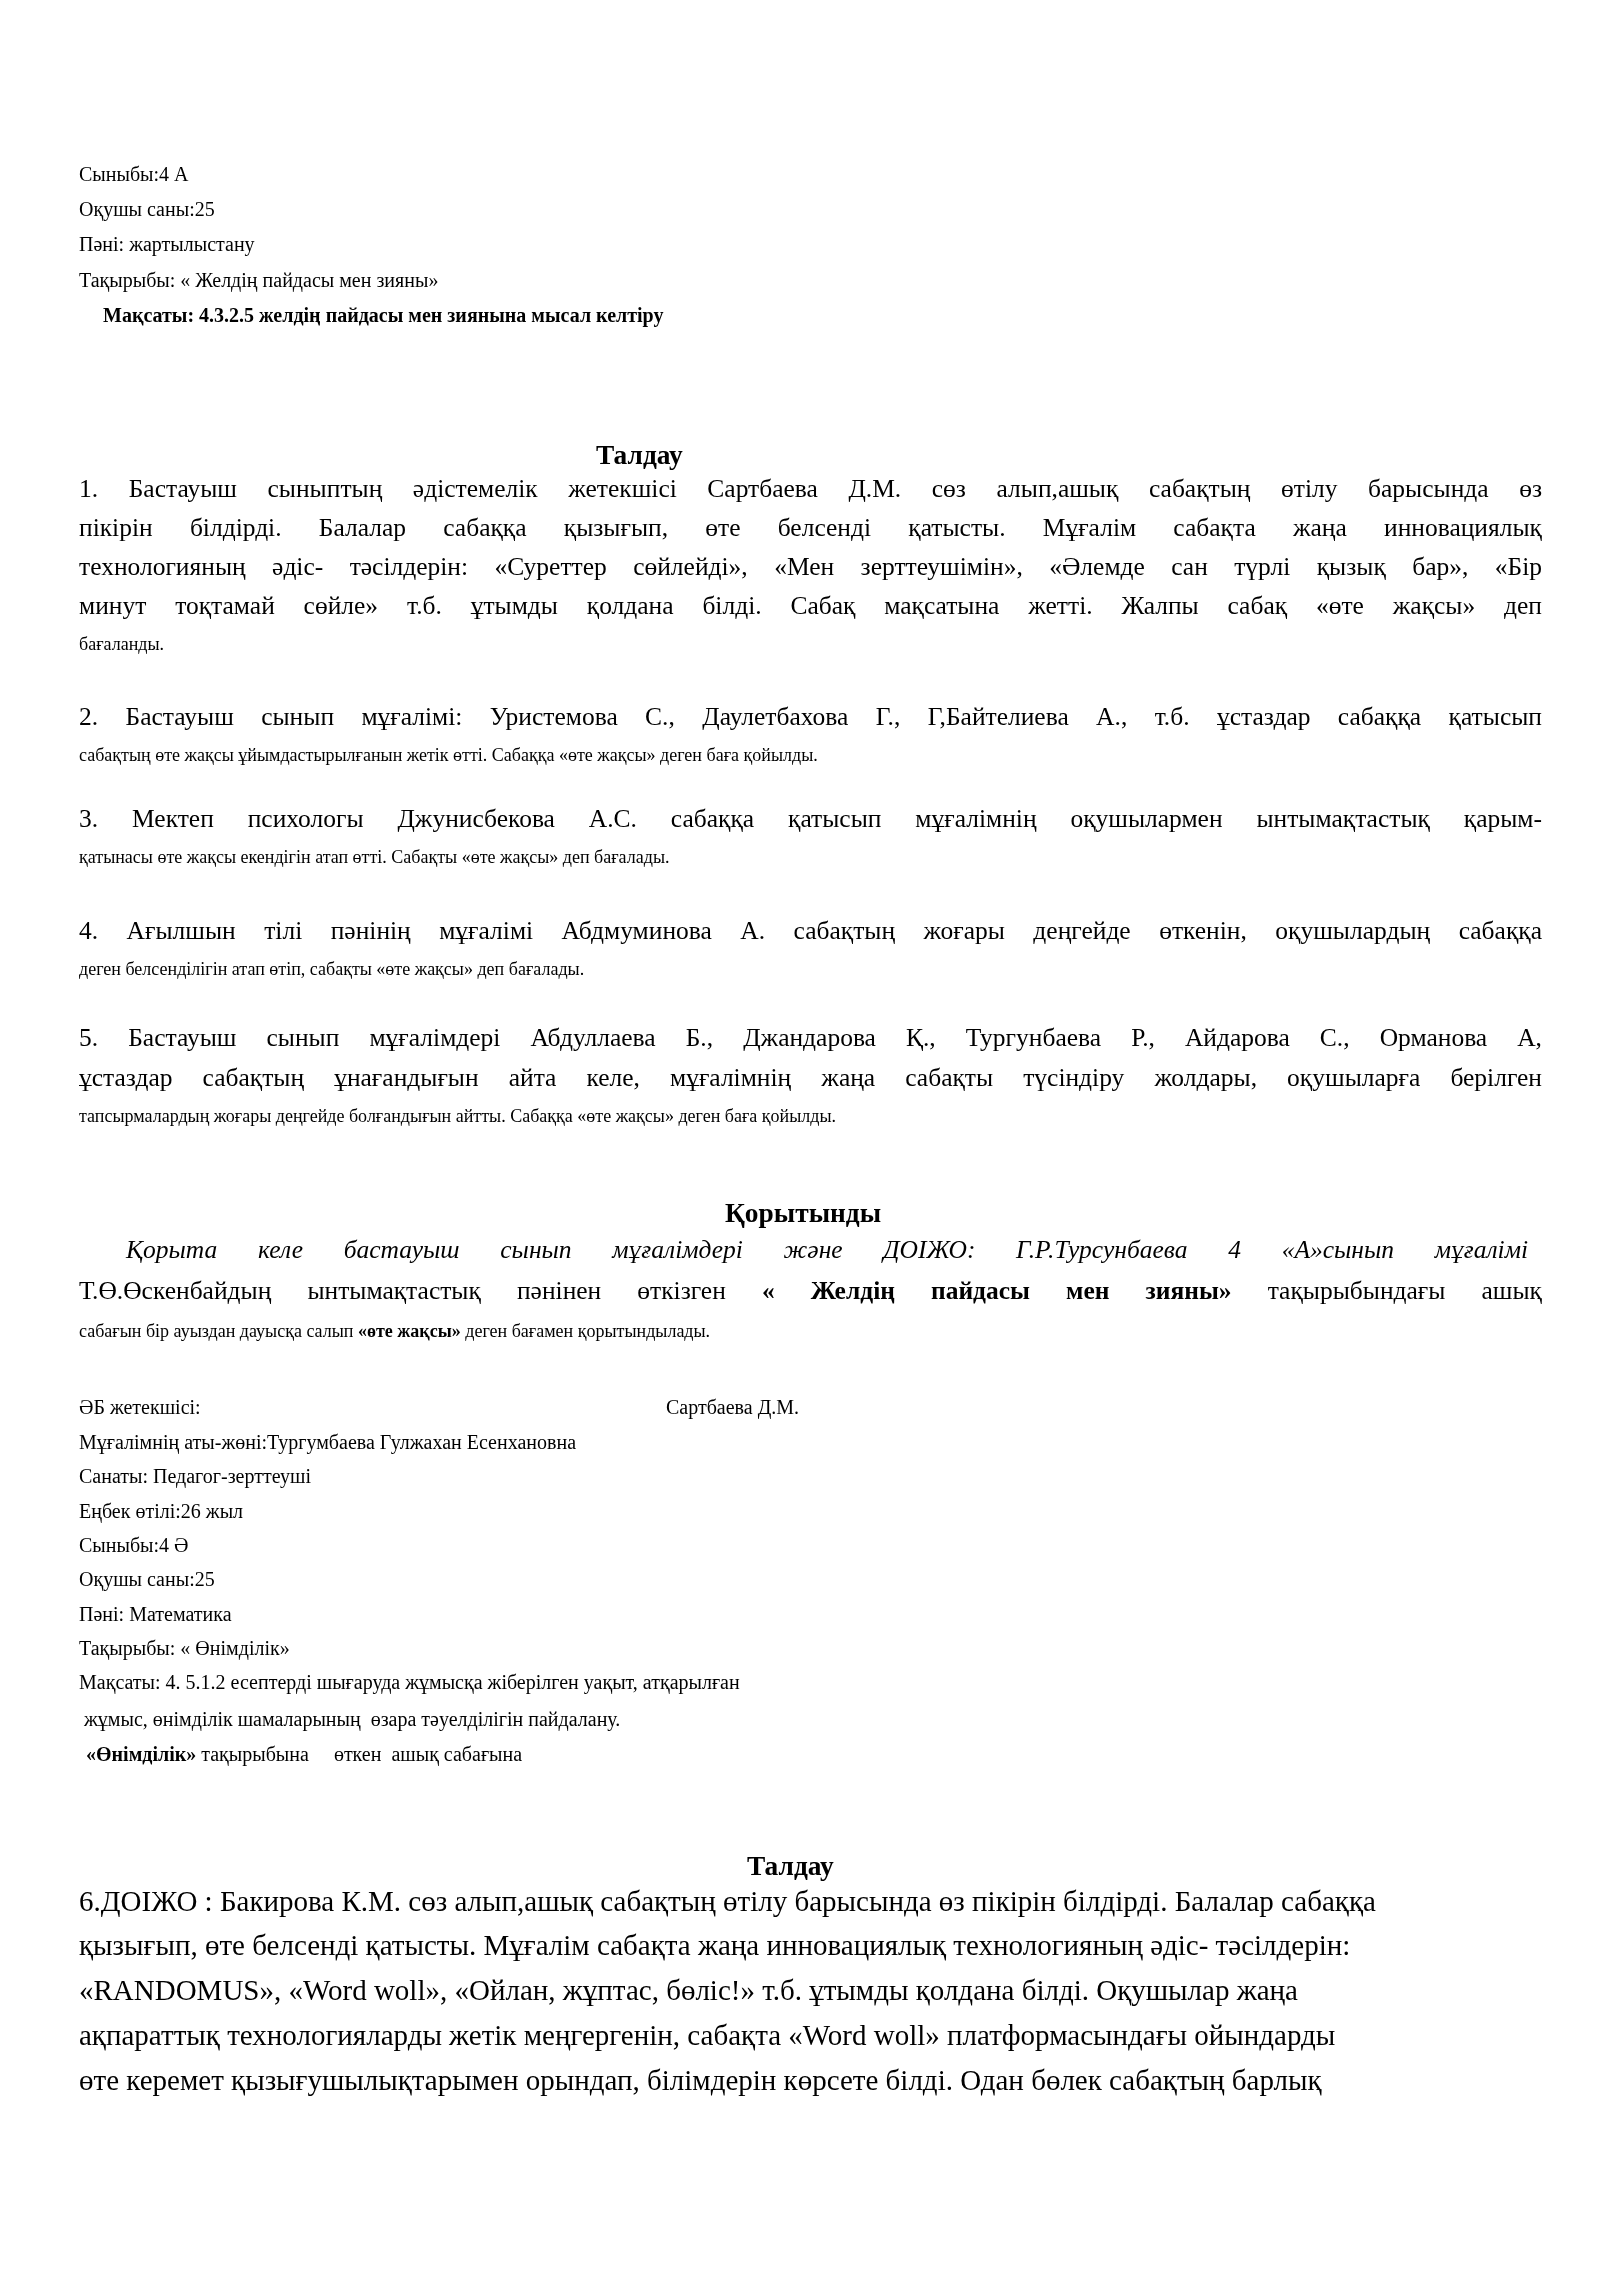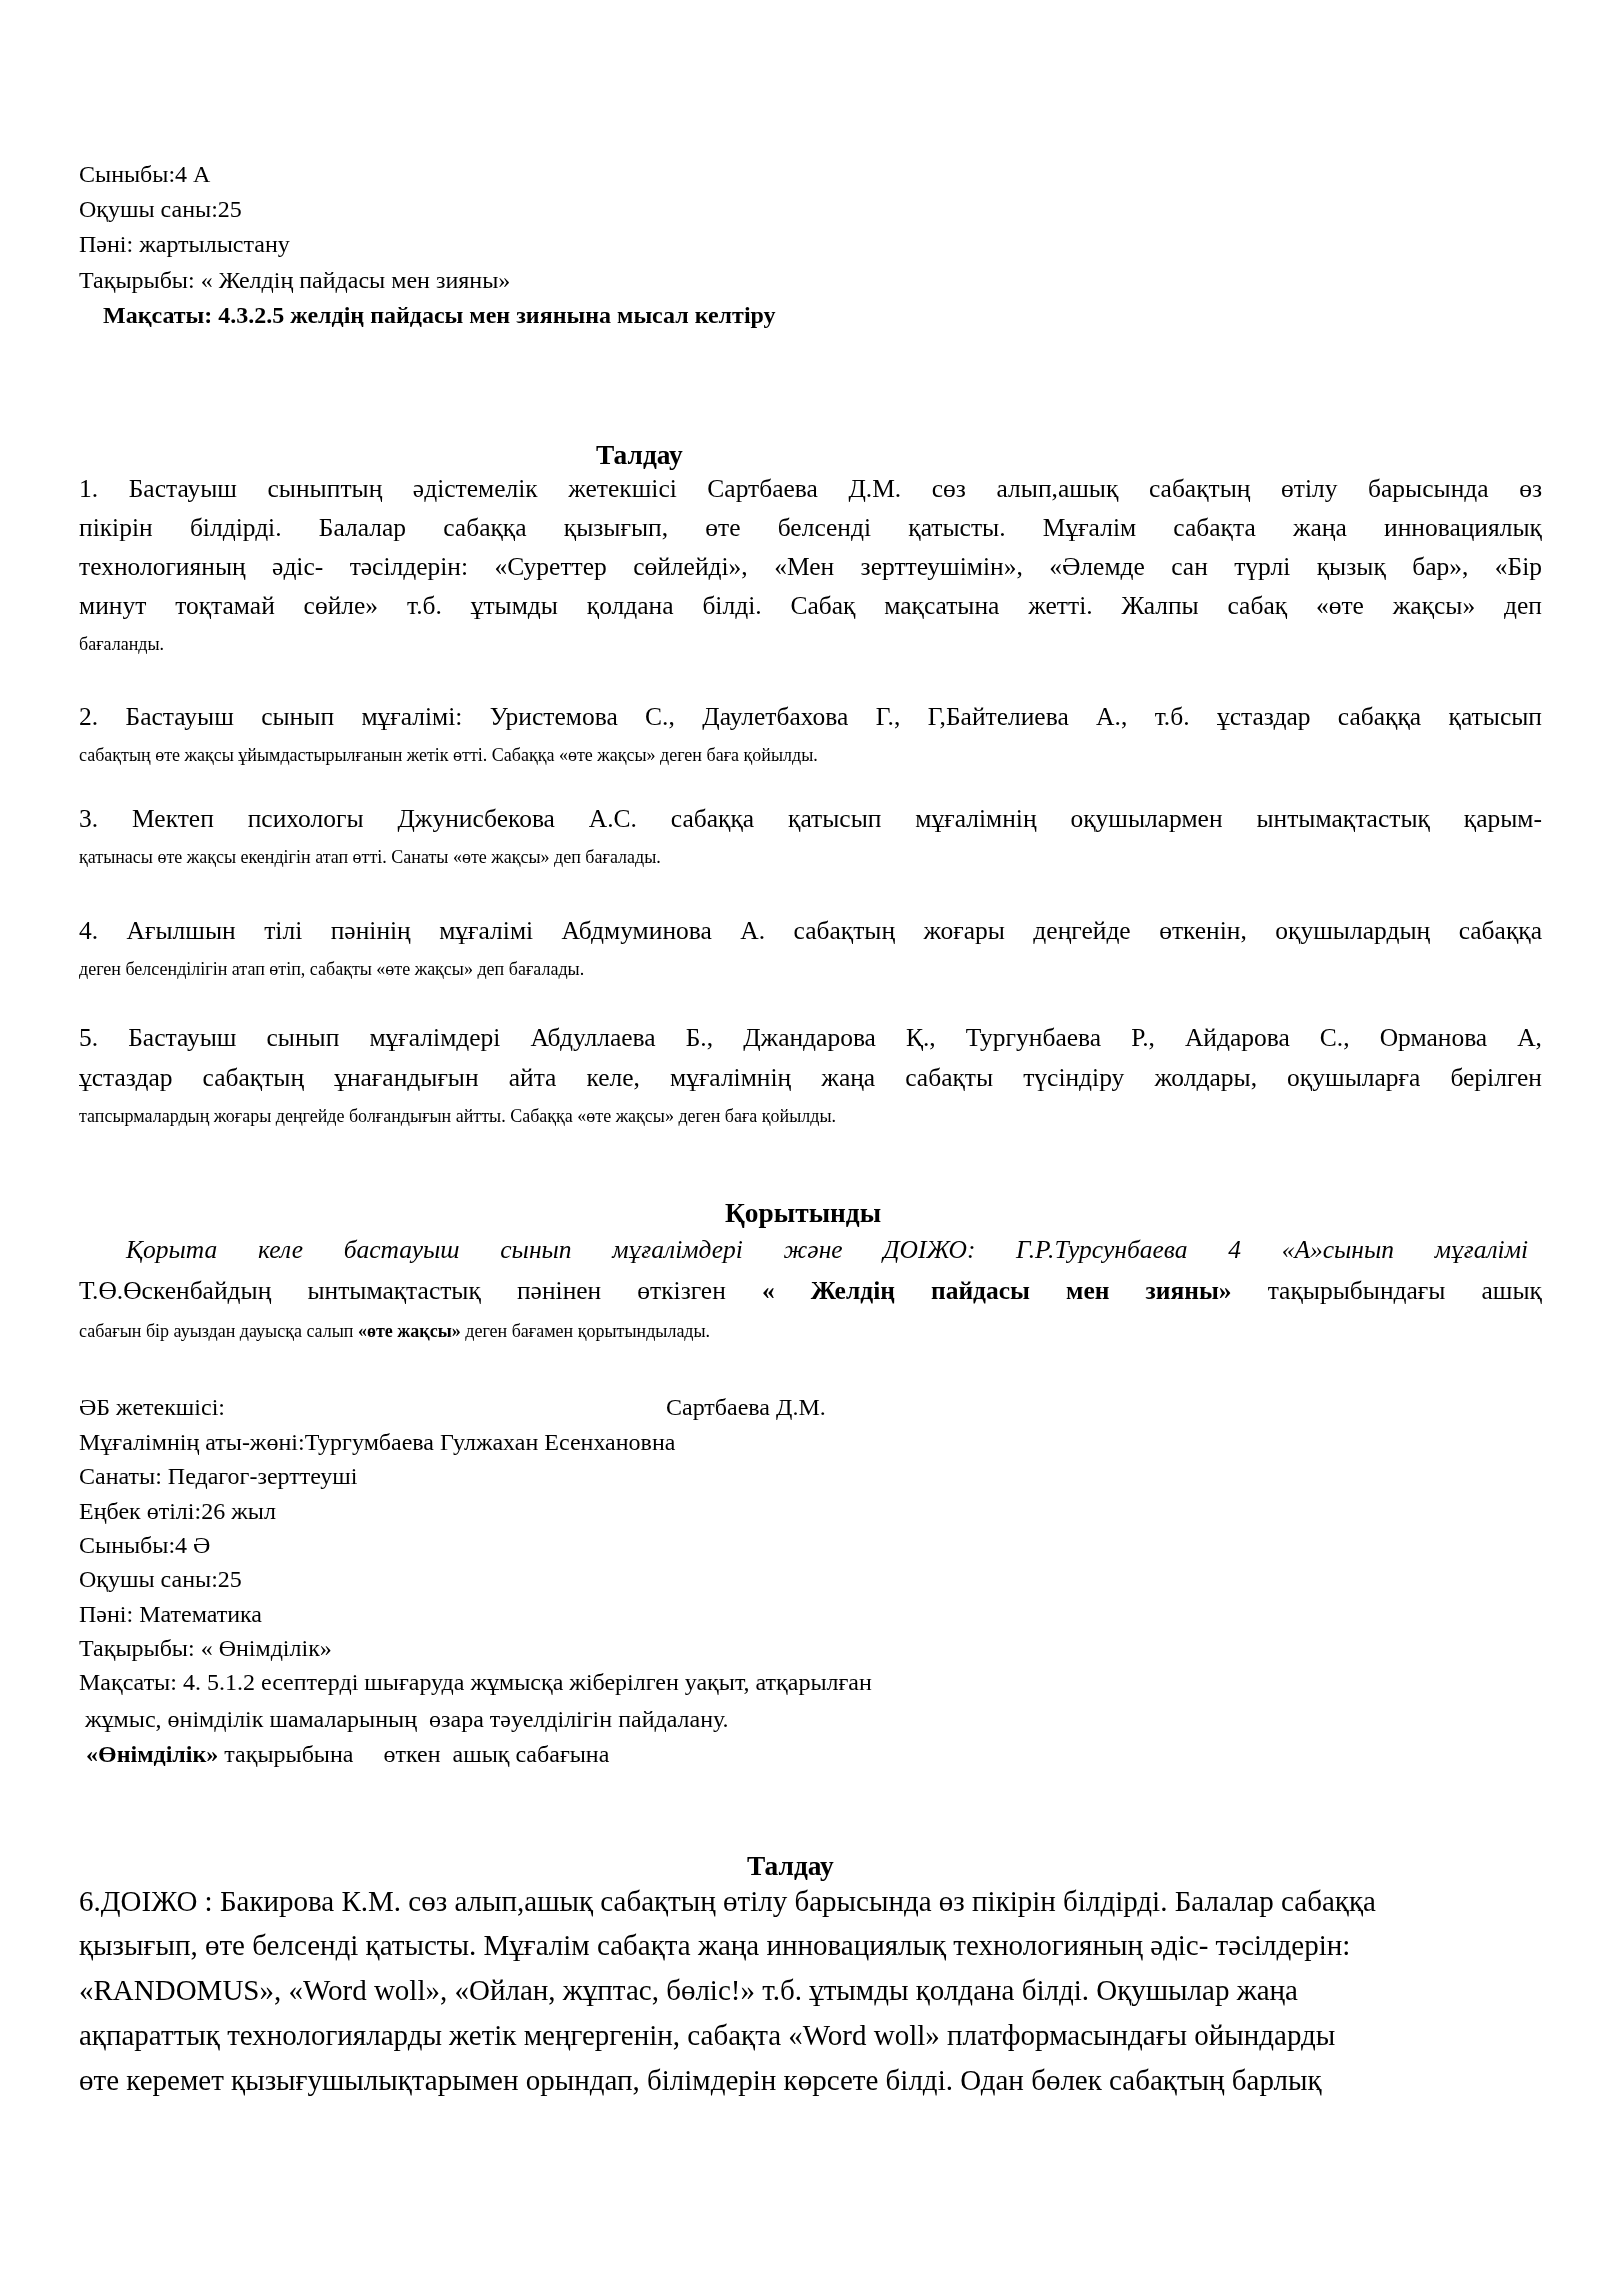--- a/index.html
+++ b/index.html
@@ -1,19 +1,19 @@
 <!DOCTYPE html>
 <html><head>
 <meta charset="utf-8">
 <style>
   html, body { margin: 0; padding: 0; background: #ffffff; }
   body { width: 1621px; height: 2293px; position: relative; overflow: hidden;
          font-family: "Liberation Serif", "DejaVu Serif", serif; color: #000; }
   .ln { position: absolute; left: 79px; white-space: nowrap; }
-  .hd { font-size: 24px; line-height: 35px; }
+  .hd { font-size: 20px; line-height: 35px; }
   .b { font-weight: bold; margin-left: 24px; }
   .center { position: absolute; font-weight: bold; font-size: 27.4px; line-height: 35px; white-space: nowrap; margin-top: 36px; }
   .jline { position: absolute; left: 79px; width: 1463px; font-size: 25.5px; line-height: 39px; text-align: justify; text-align-last: justify; white-space: nowrap; }
   .lline { position: absolute; left: 79px; font-size: 18px; line-height: 39px; white-space: nowrap; }
   .fline { position: absolute; left: 79px; font-size: 29px; line-height: 44px; white-space: nowrap; }
 </style>
 </head>
 <body>
 
 <div class="ln hd" style="top:157px">Сыныбы:4 А</div>
@@ -32,21 +32,21 @@
   <div class="lline" style="top:625px">бағаланды.</div>
 </div>
 
 <div>
   <div class="jline" style="top:697px">2. Бастауыш сынып мұғалімі:  Уристемова С., Даулетбахова Г.,  Г,Байтелиева А., т.б. ұстаздар  сабаққа қатысып</div>
   <div class="lline" style="top:736px">сабақтың өте  жақсы  ұйымдастырылғанын жетік өтті. Сабаққа «өте жақсы»  деген баға қойылды.</div>
 </div>
 
 <div>
   <div class="jline" style="top:799px">3. Мектеп психологы Джунисбекова А.С. сабаққа қатысып мұғалімнің оқушылармен ынтымақтастық қарым-</div>
-  <div class="lline" style="top:838px">қатынасы өте жақсы екендігін атап өтті. Санаты «өте жақсы» деп бағалады.</div>
+  <div class="lline" style="top:838px">қатынасы өте жақсы екендігін атап өтті. Сабақты «өте жақсы» деп бағалады.</div>
 </div>
 
 <div>
   <div class="jline" style="top:911px">4. Ағылшын тілі пәнінің мұғалімі  Абдмуминова А. сабақтың  жоғары деңгейде өткенін, оқушылардың сабаққа</div>
   <div class="lline" style="top:950px">деген белсенділігін атап өтіп, сабақты «өте жақсы» деп бағалады.</div>
 </div>
 
 <div>
   <div class="jline" style="top:1018px">5. Бастауыш сынып мұғалімдері  Абдуллаева Б.,  Джандарова Қ., Тургунбаева Р., Айдарова С., Орманова А,</div>
   <div class="jline" style="top:1058px">ұстаздар сабақтың ұнағандығын айта келе, мұғалімнің жаңа сабақты түсіндіру жолдары, оқушыларға берілген</div>

